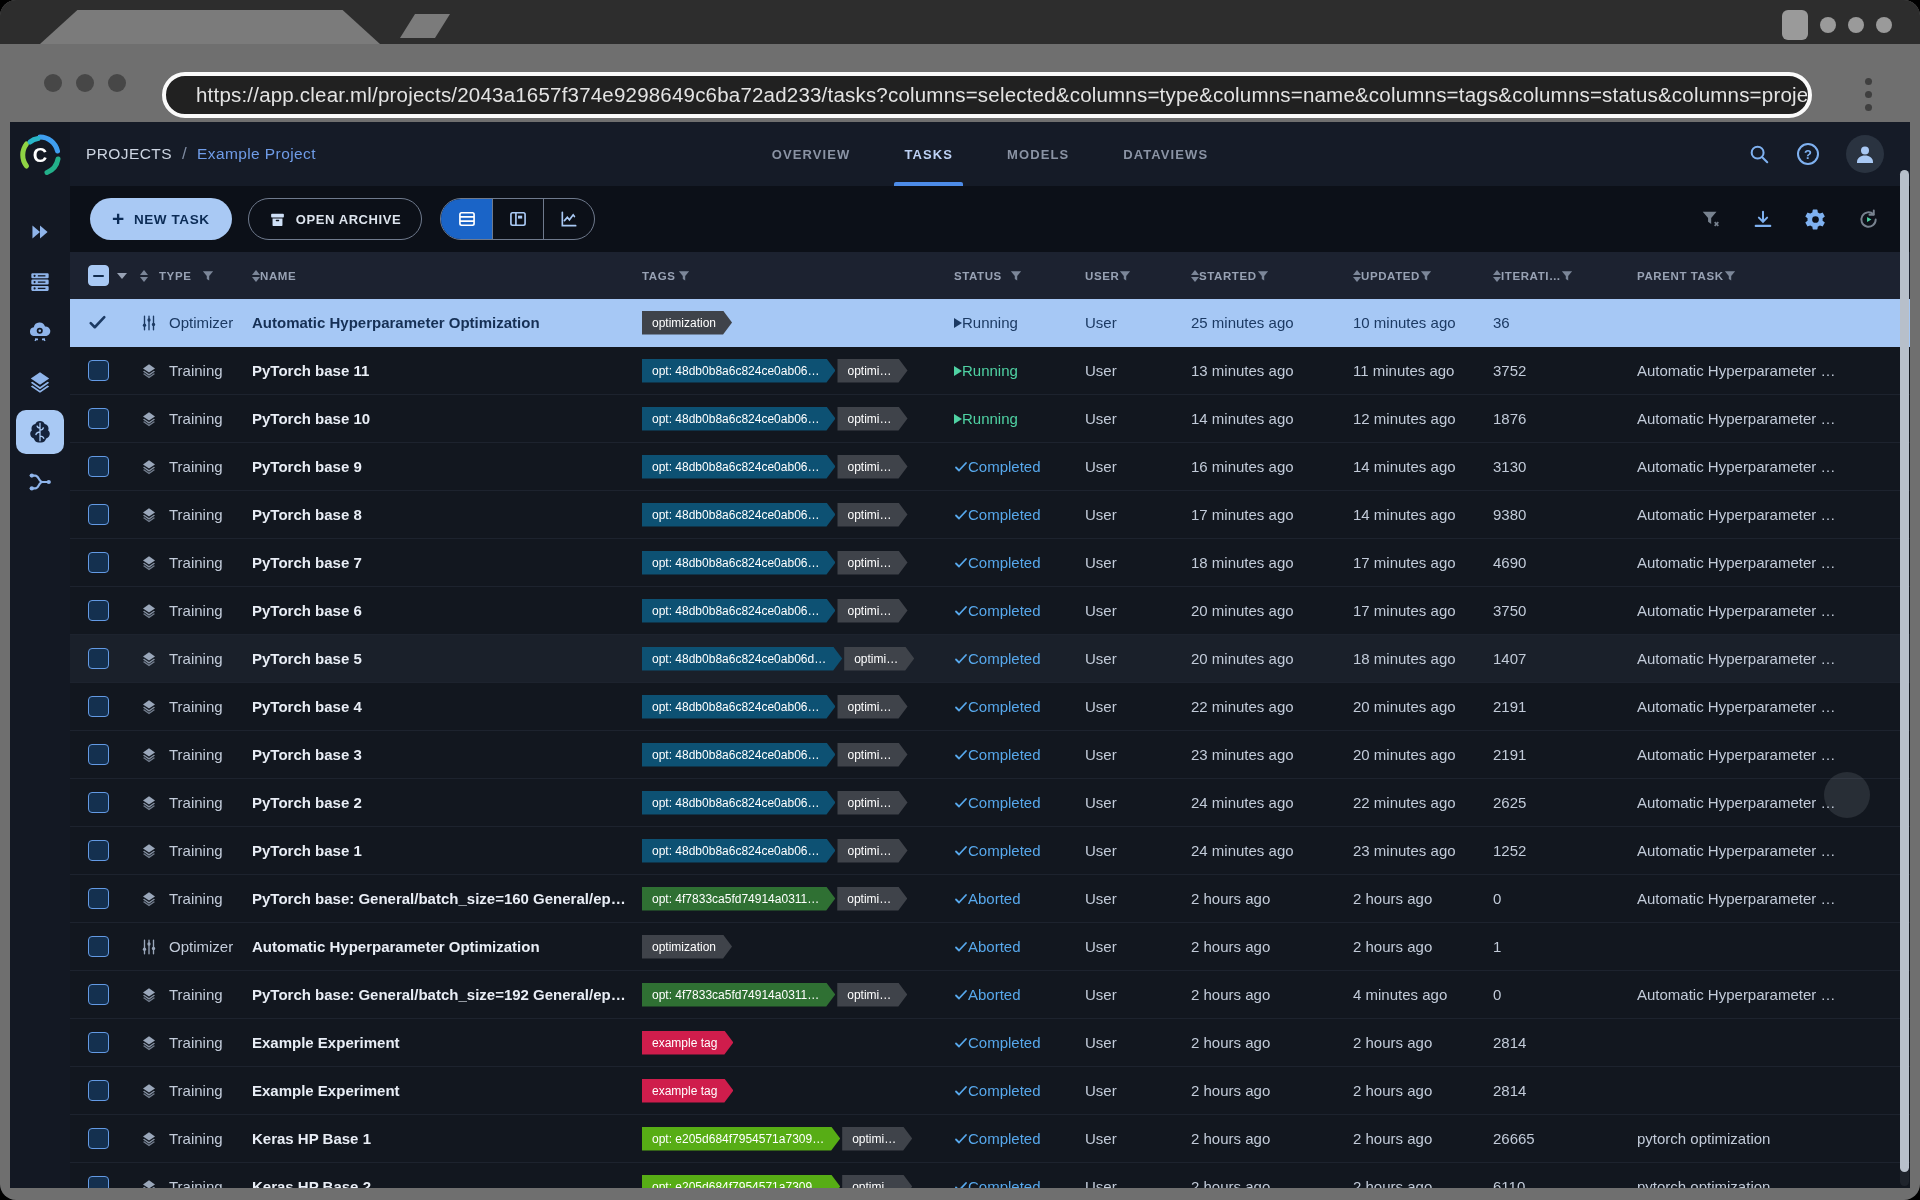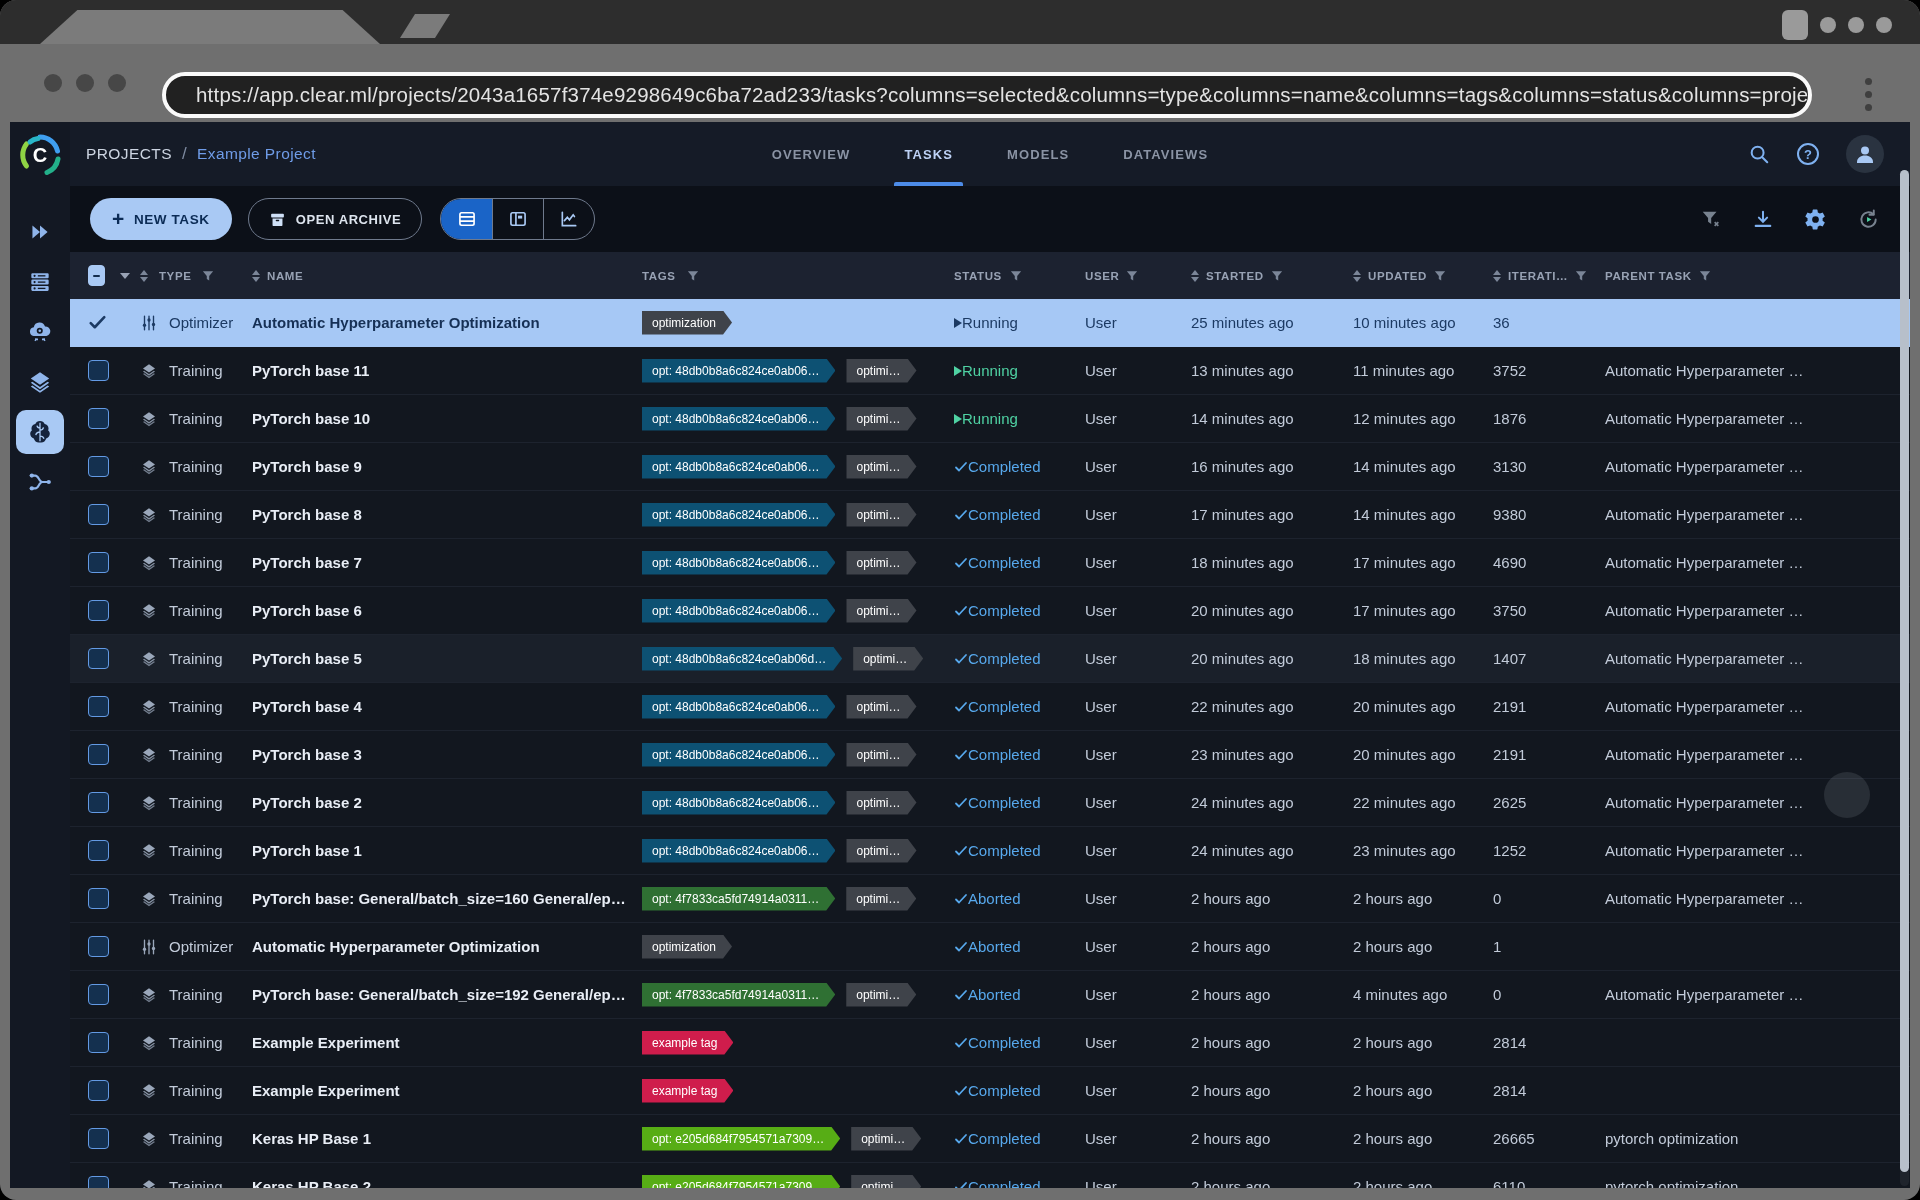--- a/index.html
+++ b/index.html
@@ -68,45 +68,45 @@
   .seg { margin-left:18px; height:42px; border:1px solid #6f7a8d; border-radius:21px; display:flex; overflow:hidden; }
   .seg button { width:51px; border:none; background:transparent; display:flex; align-items:center; justify-content:center; color:#a9c9f4; }
   .seg button + button { border-left:1px solid #6f7a8d; }
   .seg button.active { background:#1a64c7; color:#fff; }
   .tool-right { position:absolute; right:30px; display:flex; align-items:center; gap:30px; }
   .tool-right .ticon { display:flex; }
 
   
   .table { flex:1; display:flex; flex-direction:column; overflow:hidden; position:relative; }
   .thead { height:47px; background:#1c2230; display:flex; align-items:center; flex:0 0 47px; }
-  .hcell { display:flex; align-items:center; gap:7px; color:#98a2b4; font-size:11.5px; font-weight:bold;
+  .hcell { display:flex; align-items:center; color:#98a2b4; font-size:11.5px; font-weight:bold;
            letter-spacing:.6px; white-space:nowrap; }
   .sorter { display:flex; flex-direction:column; gap:2px; }
   .sorter i { width:0; height:0; border-left:4px solid transparent; border-right:4px solid transparent; }
   .sorter .up { border-bottom:5px solid #7b8698; }
   .sorter .dn { border-top:5px solid #7b8698; }
   .funnel { display:flex; }
   .caret { width:0; height:0; border-left:5px solid transparent; border-right:5px solid transparent;
            border-top:6px solid #98a2b4; margin-left:8px; }
 
   .row { height:48px; display:flex; align-items:center; background:#12171f; border-bottom:1px solid #1d232e;
          flex:0 0 48px; }
   .row.hover { background:#1a202a; }
   .row.selected { background:#a6c8f5; border-bottom-color:#a6c8f5; }
 
   .c-sel { width:60px; display:flex; align-items:center; padding-left:18px; flex:0 0 60px; }
   .c-type { width:122px; flex:0 0 122px; display:flex; align-items:center; gap:11px; padding-left:10px; }
   .c-name { width:390px; flex:0 0 390px; padding-right:16px; overflow:hidden; }
-  .c-tags { width:312px; flex:0 0 312px; display:flex; align-items:center; gap:11px; overflow:hidden; }
+  .c-tags { width:312px; flex:0 0 312px; display:flex; align-items:center; gap:2px; overflow:hidden; }
   .c-status { width:118px; flex:0 0 118px; display:flex; align-items:center; gap:8px; }
   .c-user { width:106px; flex:0 0 106px;margin-left:13px; }
   .c-started { width:162px; flex:0 0 162px; }
   .c-updated { width:140px; flex:0 0 140px; }
   .c-iter { width:112px; flex:0 0 112px; }
-  .c-parent { flex:1; overflow:hidden; white-space:nowrap; text-overflow:ellipsis; padding-right:30px; }
+  .c-parent { flex:1; overflow:hidden; white-space:nowrap; text-overflow:ellipsis; padding-right:30px;margin-left:32px; }
 
   .checkbox { width:21px; height:21px; border-radius:4px; border:1.5px solid #639ae4; background:#14304f; }
   .checkbox.ind { background:#a9c9f4; border-color:#a9c9f4; position:relative; }
   .checkbox.ind::after { content:""; position:absolute; left:4px; right:4px; top:8.5px; height:2.5px;
            background:#132c4d; border-radius:1px; }
   .selcheck { color:#1c3a63; display:flex; }
 
   .type-label { color:#c2cbd9; font-size:15px; }
   .type-ic { color:#9aa7ba; display:flex; }
   .name { color:#e9eef6; font-size:15px; font-weight:bold; white-space:nowrap; overflow:hidden; text-overflow:ellipsis; display:block; }

